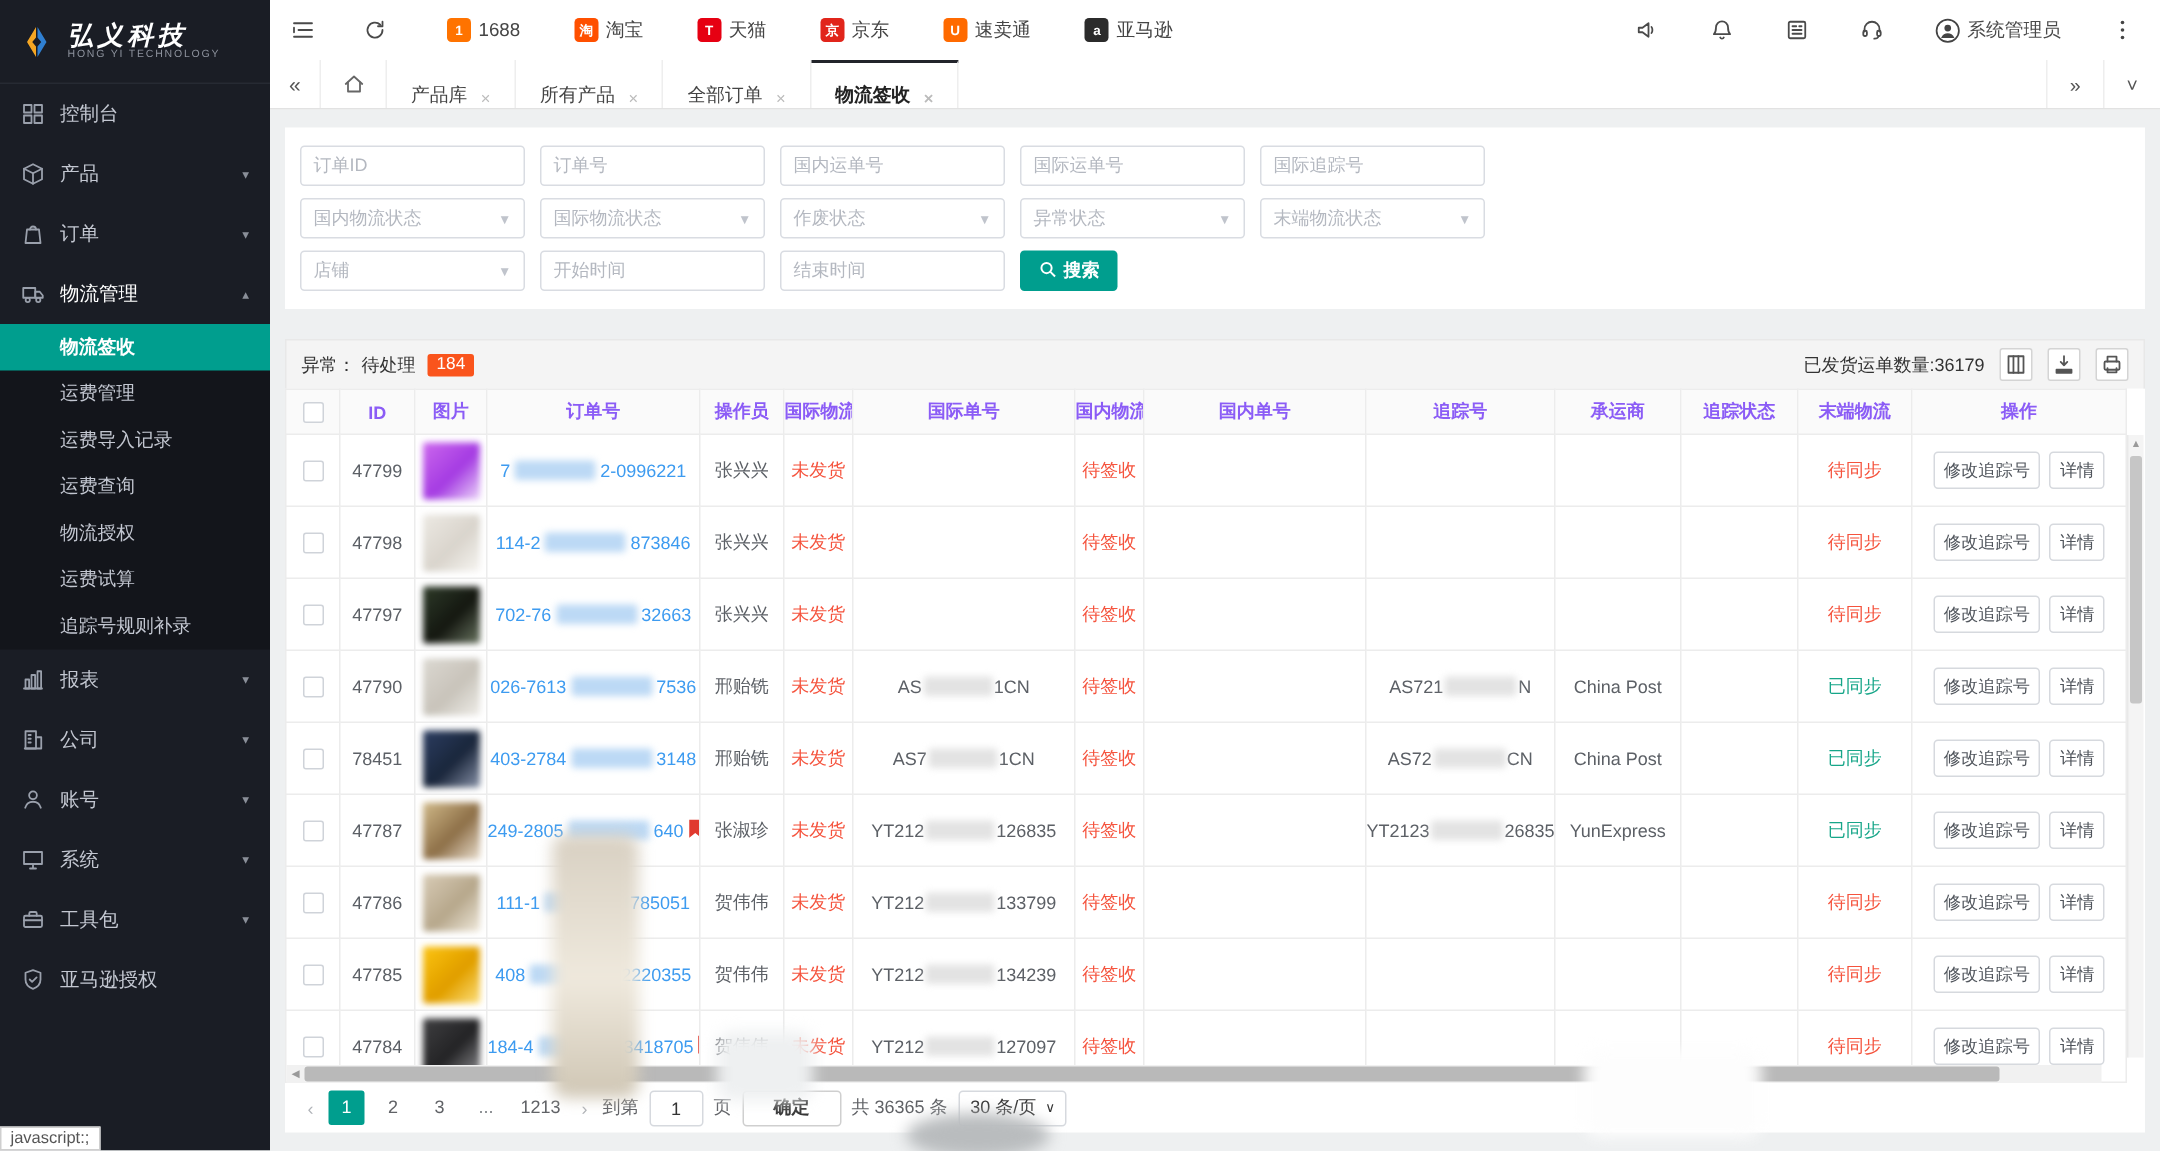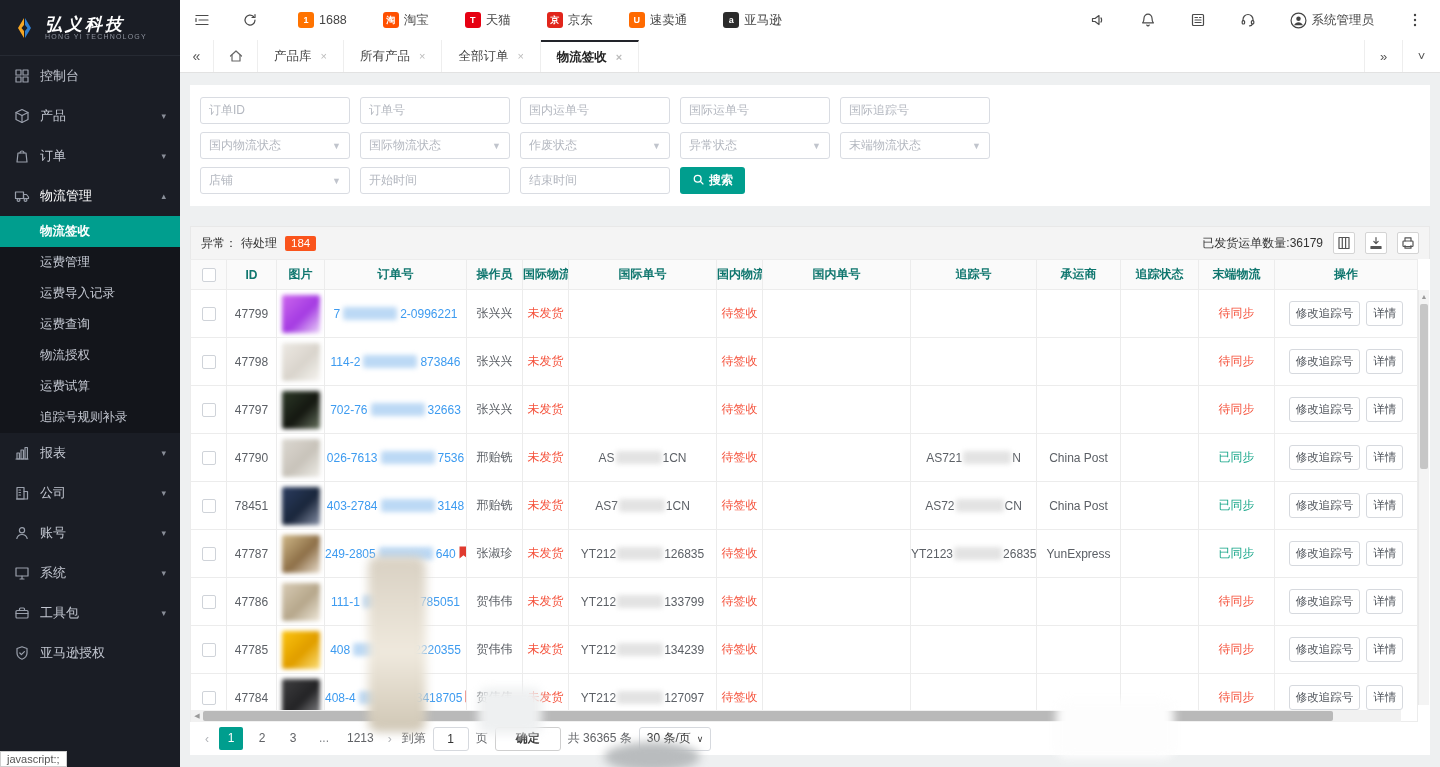--- a/index.html
+++ b/index.html
@@ -27,21 +27,21 @@
   .tb-left { display:flex; align-items:center; gap:32px; }
   .mkts { display:flex; align-items:center; gap:36px; margin-left:40px; }
   .mkt { display:flex; align-items:center; gap:5px; cursor:pointer; color:#454545; font-size:12.5px; }
   .mkt-ico { width:16px; height:16px; border-radius:3px; color:#fff; font-size:9px; font-weight:bold; display:flex; align-items:center; justify-content:center; }
   .tb-right { margin-left:auto; display:flex; align-items:center; gap:34px; color:#4a4a4a; }
   .tb-user { display:flex; align-items:center; gap:5px; font-size:12.5px; cursor:pointer; }
 
   .tabbar { height:33px; background:#fff; border-bottom:1px solid #e2e2e2; display:flex; align-items:stretch; flex:0 0 33px; }
   .tab-nav { width:34px; display:flex; align-items:center; justify-content:center; color:#555; font-size:14px; cursor:pointer; border-right:1px solid #eee; }
   .tab-home { width:44px; display:flex; align-items:center; justify-content:center; color:#666; cursor:pointer; border-right:1px solid #eee; }
-  .tab { display:flex; align-items:center; gap:9px; padding:0 16px; border-right:1px solid #eee; cursor:pointer; color:#444; position:relative; font-size:12.5px; }
+  .tab { display:flex; align-items:flex-end; gap:9px; padding:0 16px; border-right:1px solid #eee; cursor:pointer; color:#444; position:relative; font-size:12.5px; }
   .tab .x { color:#bbb; font-size:11px; }
   .tab.active { border-top:2px solid #22242a; font-weight:bold; color:#222; }
   .tab-spacer { flex:1; }
   .tab-right { width:38px; display:flex; align-items:center; justify-content:center; color:#555; cursor:pointer; border-left:1px solid #eee; font-size:13px; }
 
   .content { flex:1; padding:12px 10px 0; overflow:hidden; position:relative; }
 
   
   .filter-card { background:#fff; padding:12px 10px 4px; margin-bottom:20px; }
   .f-row { display:flex; gap:10px; margin-bottom:8px; }
@@ -54,21 +54,21 @@
   .table-card { background:#fff; position:relative; }
   .stats-row { height:33px; background:#f4f4f4; border:1px solid #e8e8e8; border-bottom:none; display:flex; align-items:center; padding:0 10px; gap:4px; }
   .badge { background:#fa541c; color:#fff; border-radius:2px; padding:1.5px 6px; font-size:11.5px; margin-left:4px; }
   .stats-right { margin-left:auto; display:flex; align-items:center; gap:10px; }
   .shipped { font-weight:normal; color:#333; }
   .mini-btn { width:22px; height:22px; border:1px solid #d4d4d4; background:#fff; border-radius:2px; display:flex; align-items:center; justify-content:center; color:#555; cursor:pointer; }
   .mini-btn + .mini-btn { margin-left:0; }
 
   table { border-collapse:collapse; table-layout:fixed; width:1228px; }
   th, td { border:1px solid #ececec; text-align:center; overflow:hidden; white-space:nowrap; }
-  th { background:#fafafa; height:30px; font-size:12px; color:#0f766e; font-weight:bold; }
+  th { background:#fafafa; height:30px; font-size:12px; color:#8b5cf6; font-weight:bold; }
   td { height:48px; color:#5c6066; font-size:12px; }
   .chk { width:14px; height:14px; border:1px solid #cfd3d9; border-radius:2px; margin:auto; background:#fff; cursor:pointer; }
   .thumb { width:38px; height:38px; margin:auto; border-radius:2px; filter:blur(2px) saturate(1.15); }
   .olink { color:#3d9bf0; cursor:pointer; text-decoration:none; display:inline-flex; align-items:center; gap:2px; }
   .blur-b { display:inline-block; height:13px; border-radius:2px; filter:blur(2.5px); vertical-align:-2px; margin:0 1px; }
   .b-link { background:#bcd9f5; }
   .b-gray { background:#e3e3e3; }
   .st-red { color:#f5533d; }
   .st-green { color:#17a689; }
   .act-btn { border:1px solid #d6d9de; background:#fff; border-radius:3px; padding:4px 6px; font-size:11.5px; color:#50555c; cursor:pointer; margin:0 3px; }
@@ -680,21 +680,21 @@
               </tr>
               <tr>
                 <td>
                   <div class="chk"></div>
                 </td>
                 <td>47784</td>
                 <td>
                   <div class="thumb" style="background:linear-gradient(135deg,#3f3f41 0%,#232325 55%,#8d8d90 100%)"></div>
                 </td>
                 <td><a class="olink">
-                    <span>408-4</span>
+                    <span>184-4</span>
                     <span class="blur-b b-link" style="width:54px"></span>
                     <span>3418705</span>
                     <span><svg width="11" height="13" viewBox="0 0 11 13">
                         <path d="M1.5 0.5h8v12l-4-3.2-4 3.2Z" fill="#e03a2f"></path>
                       </svg></span>
                   </a></td>
                 <td>贺伟伟</td>
                 <td class="st-red">未发货</td>
                 <td><span>YT212</span><span class="blur-b b-gray" style="width:46px"></span><span>127097</span></td>
                 <td class="st-red">待签收</td>

